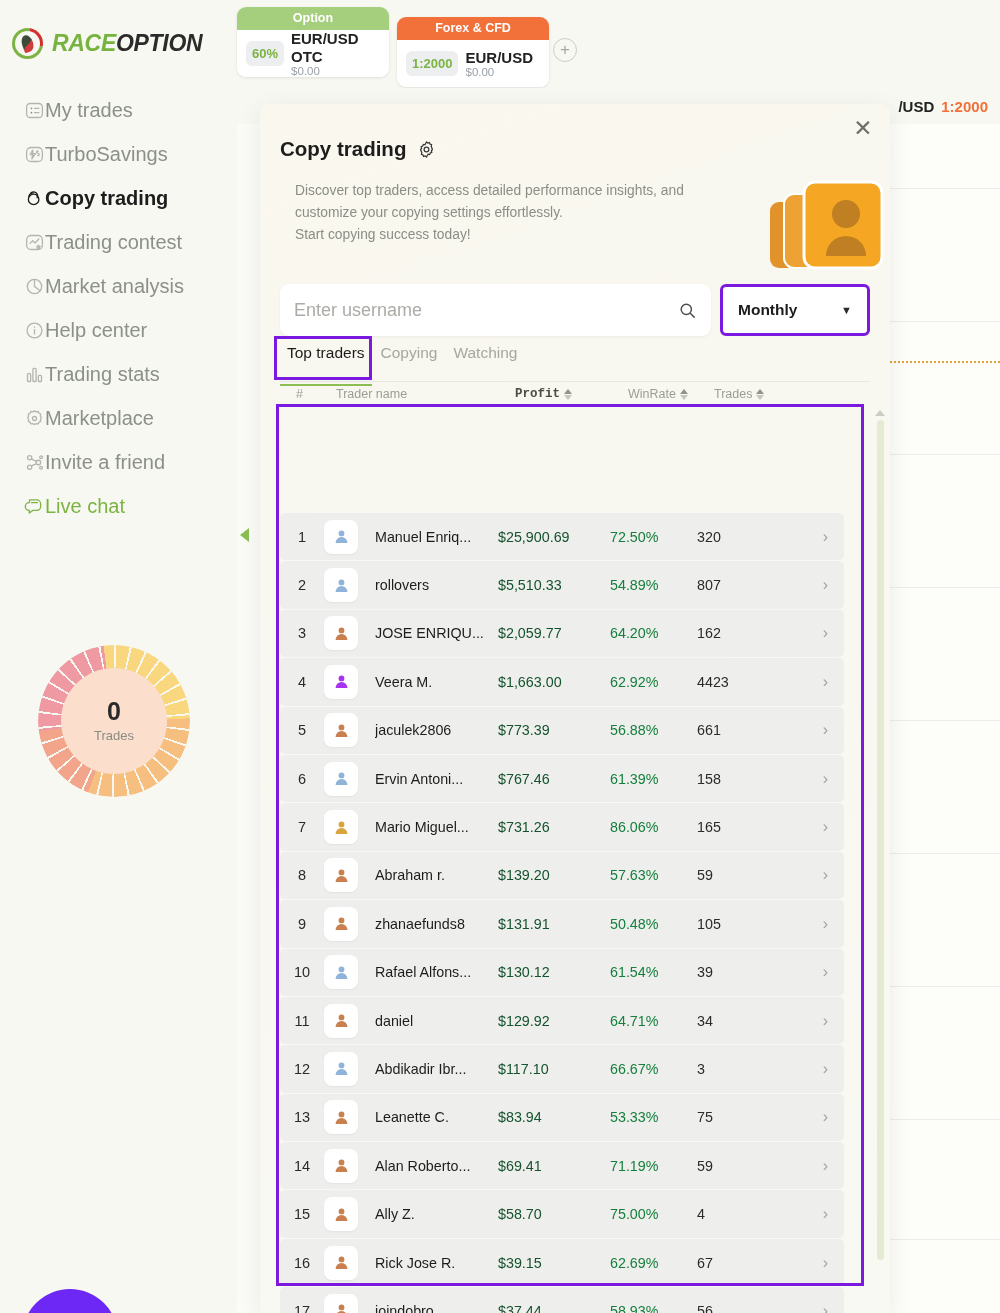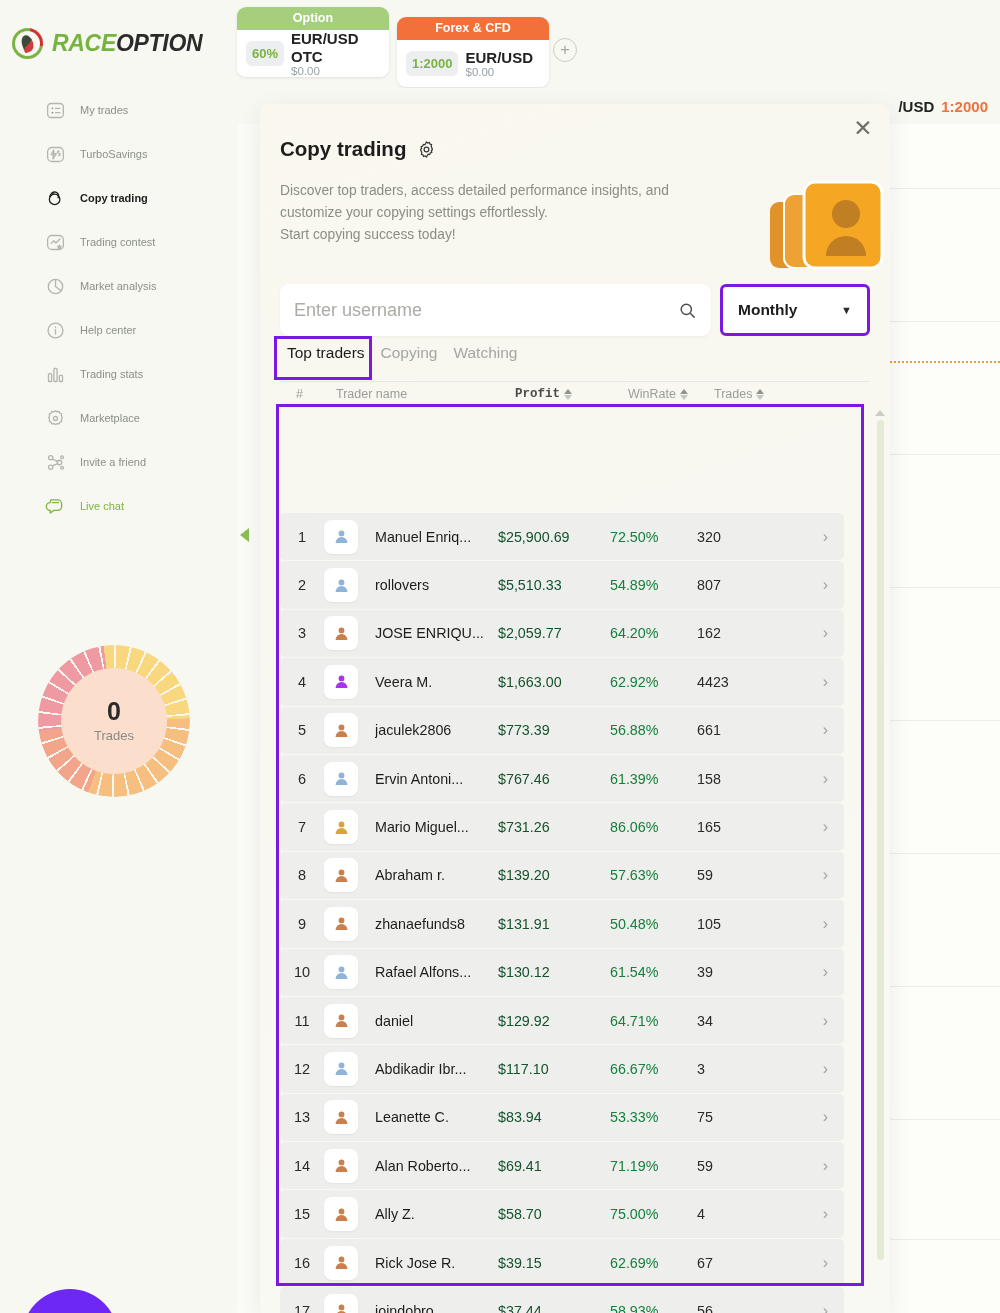--- a/index.html
+++ b/index.html
@@ -36,21 +36,21 @@
   .asset-tab .amt { font-size: 11.5px; color: #9aa0a6; }
   #tab-option { left: 237px; top: 7px; }
   #tab-option .cap { background: #a5ce7d; }
   #tab-forex { left: 397px; top: 17px; }
   #tab-forex .cap { background: #f2703a; }
   .add-asset { position: absolute; left: 553px; top: 38px; width: 24px; height: 24px; border-radius: 50%;
      border: 1.3px solid #c9cec4; color: #a5aaa0; font-size: 17px; line-height: 21px; text-align: center; }
 
   
   .sidebar { position: absolute; left: 0; top: 88px; width: 237px; height: 1225px; background: #f7f8f1; }
-  .nav-item { display: flex; align-items: center; gap: 14px; height: 44px; padding-left: 45px; color: #8b9088; font-size: 11px; }
+  .nav-item { display: flex; align-items: center; height: 44px; padding-left: 24px; color: #8b9088; font-size: 20px; }
   .nav-item.active { color: #1d1d1d; font-weight: bold; }
   .nav-item.chat { color: #7cb342; }
   .nav-ico { width: 21px; height: 21px; flex: 0 0 21px; display: flex; align-items: center; justify-content: center; }
   .nav-ico svg { width: 21px; height: 21px; }
 
   .donut-wrap { position: absolute; left: 38px; top: 557px; width: 152px; height: 152px; }
   .donut { width: 152px; height: 152px; border-radius: 50%;
     background: conic-gradient(#f8d77f 0deg 88deg, #f6bf80 88deg 200deg, #f3a58c 200deg 262deg, #ef9aa3 262deg 352deg, #f8d77f 352deg 360deg);
     -webkit-mask: radial-gradient(circle, transparent 0 46px, #000 47px);
             mask: radial-gradient(circle, transparent 0 46px, #000 47px);
@@ -92,37 +92,37 @@
 
   
   .modal { position: absolute; left: 260px; top: 104px; width: 630px; height: 1209px;
      background: linear-gradient(160deg, #faf8ee 0%, #f8f7f0 30%, #f9f9f3 100%);
      border-radius: 10px 10px 0 0; box-shadow: 0 6px 26px rgba(0,0,0,.08); overflow: hidden; }
   .modal-close { position: absolute; right: 14px; top: 12px; width: 26px; height: 26px; color: #6c6f68; font-size: 23px;
      line-height: 24px; text-align: center; }
   .modal-title { position: absolute; left: 20px; top: 33px; display: flex; align-items: center; gap: 11px; }
   .modal-title h2 { font-size: 20.5px; font-weight: bold; color: #1d1d1d; }
   .modal-title svg { width: 19px; height: 19px; }
-  .modal-desc { position: absolute; left: 20px; top: 76px; width: 440px; font-size: 13.8px; color: #8a8e86; line-height: 1.58; }
+  .modal-desc { position: absolute; left: 35px; top: 76px; width: 440px; font-size: 13.8px; color: #8a8e86; line-height: 1.58; }
   .modal-art { position: absolute; right: 2px; top: 62px; width: 128px; height: 116px; }
 
   .search-row { position: absolute; left: 20px; top: 180px; width: 590px; height: 52px; display: flex; gap: 9px; }
   .search-box { flex: 1; background: #fff; border-radius: 9px; display: flex; align-items: center; padding: 0 14px;
      box-shadow: 0 1px 3px rgba(0,0,0,.05); }
   .search-box input { flex: 1; border: 0; outline: 0; font-size: 18px; color: #3b3b3b;
      font-family: "Liberation Sans", sans-serif; background: transparent; }
   .search-box input::placeholder { color: #a9ada5; }
   .search-box svg { width: 19px; height: 19px; flex: 0 0 19px; }
   .period-sel { width: 150px; background: #fff; border-radius: 6px; display: flex; align-items: center;
      justify-content: space-between; padding: 0 15px; border: 3px solid #7b19e0; font-size: 15.5px;
      font-weight: bold; color: #1d1d1d; }
   .period-sel .caret { font-size: 11px; color: #2b2b2b; }
 
   .tabs { position: absolute; left: 20px; top: 240px; width: 590px; height: 36px; display: flex; align-items: flex-start; gap: 2px; }
-  .tab { font-size: 15.5px; color: #a4a8a0; padding: 0 7px 15px 7px; }
+  .tab { font-size: 15.5px; color: #a4a8a0; padding: 0 7px 22px 7px; }
   .tab.active { color: #1d1d1d; border-bottom: 2.5px solid #8bbf53; }
   .tab-hl { position: absolute; left: 14px; top: 232px; width: 98px; height: 44px; border: 3px solid #7b19e0; }
   .tabs-divider { position: absolute; left: 20px; top: 277px; width: 590px; height: 1px; background: #e8e8e2; }
 
   .th-row { position: absolute; left: 20px; top: 283px; width: 590px; height: 26px; font-size: 12.5px; color: #9a9e96; }
   .th { position: absolute; display: flex; align-items: center; gap: 4px; }
   .th.bold { color: #4a4d46; font-weight: bold; }
   .sortico { display: inline-flex; flex-direction: column; gap: 1px; }
   .sortico i { display: block; width: 0; height: 0; border-left: 4px solid transparent; border-right: 4px solid transparent; }
   .sortico i.up { border-bottom: 5px solid #8f938b; }

